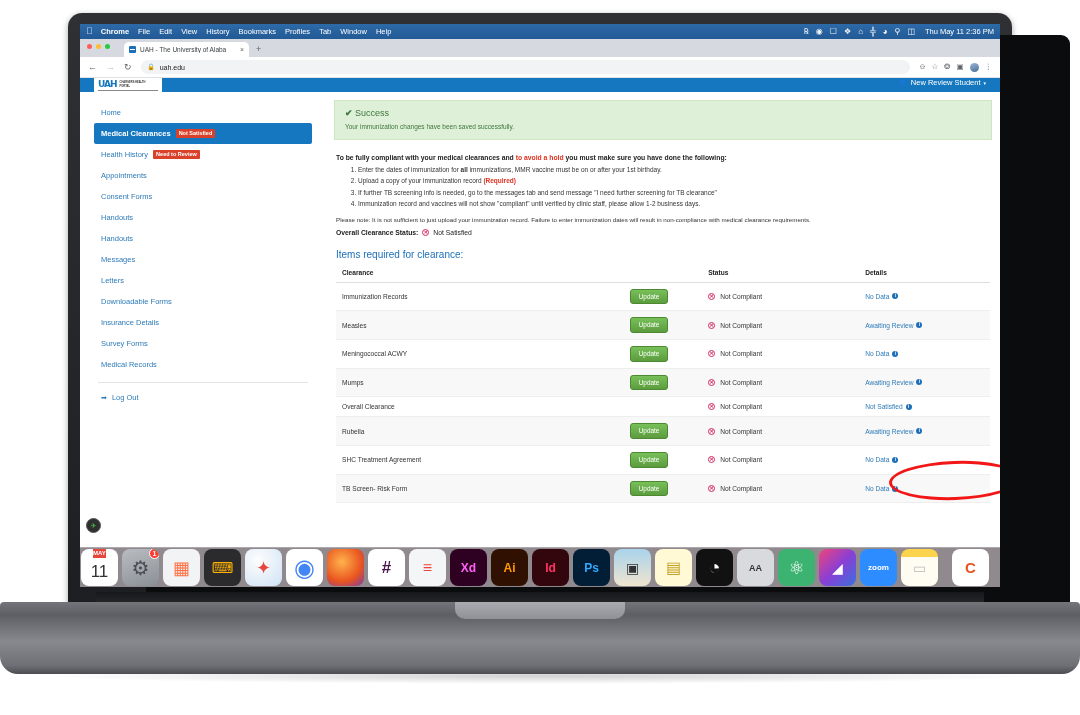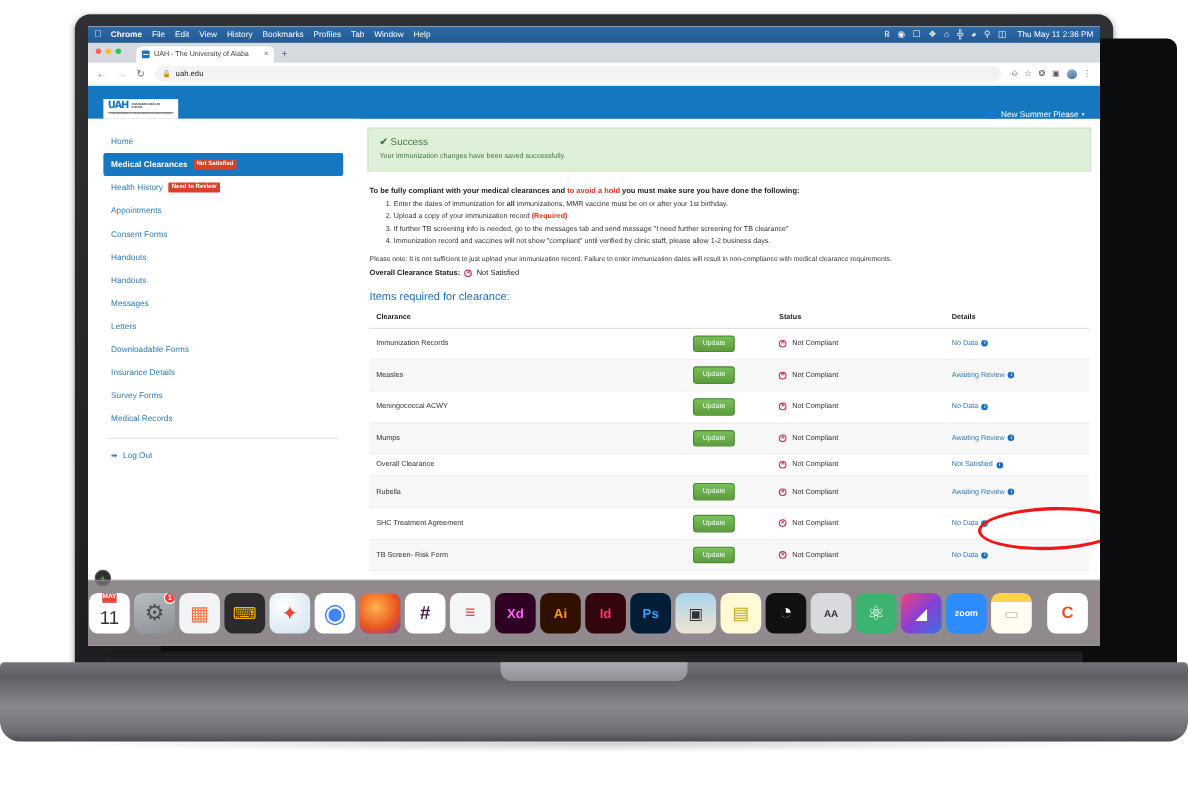--- a/index.html
+++ b/index.html
@@ -106,21 +106,21 @@
   .omnibox .lock { font-size: 6.5px; color: #5f6368; }
   .tb-icons { display: flex; align-items: center; gap: 6px; }
   .tb-icons span { font-size: 7.5px; color: #5f6368; line-height: 1; }
   .tb-icons .avatar { width: 9px; height: 9px; border-radius: 50%;
                       background: linear-gradient(160deg,#9ab8d8,#4a6f96); display:block; }
 
   
   .page { height: 461px; background: #fff; position: relative; overflow: hidden; }
 
   .portal-header {
-    height: 30px; background: #1577bf; display: flex; align-items: flex-end;
+    height: 14px; background: #1577bf; display: flex; align-items: flex-start;
     justify-content: space-between; padding: 0 14px;
   }
   .logo-box {
     background: #fff; padding: 2px 4px; width: 68px;
     display: flex; flex-direction: column; align-items: stretch; gap: 1px;
   }
   .logo-top { display: flex; align-items: center; gap: 3px; }
   .logo-mark { font-size: 9px; font-weight: bold; color: #1577bf; letter-spacing: -1px;
                line-height: 1; font-family: "DejaVu Sans", sans-serif; }
   .logo-words { font-size: 2.6px; font-weight: bold; color: #333; line-height: 1.25; }
@@ -210,21 +210,21 @@
     position: absolute; left: 6px; bottom: 6px; width: 15px; height: 15px;
     border-radius: 50%; background: #2f2f2f; border: 1px solid #555;
     display: flex; align-items: center; justify-content: center;
     color: #45c253; font-size: 7px;
   }
 
   
   .dock-wrap { position: absolute; left: 0; top: 503px; width: 920px; height: 60px;
                display: flex; align-items: flex-end; justify-content: center; }
   .dock {
-    width: 100%; height: 60px; background: rgba(120,112,118,.82);
+    width: 100%; height: 40px; background: rgba(120,112,118,.82);
     border-top: 1px solid rgba(255,255,255,.25);
     display: flex; align-items: center; justify-content: center; gap: 4px; padding: 0 8px;
   }
   .dock .app { width: 37px; height: 37px; border-radius: 8px; position: relative;
                display: flex; align-items: center; justify-content: center;
                font-size: 14px; color: #fff; overflow: hidden; flex: none; }
   .dock .sep { width: 1px; height: 34px; background: rgba(255,255,255,.3); margin: 0 3px; }
   .dock-badge {
     position: absolute; top: -1px; right: -1px; width: 11px; height: 11px; border-radius: 50%;
     background: #ff3b30; color: #fff; font-size: 7px; display: flex; align-items: center;
@@ -315,21 +315,21 @@
             <span class="logo-words">
               <span>CHARGERS HEALTH</span><br>
               <span>PORTAL</span>
             </span>
           </div>
           <div class="logo-rule"></div>
           <div class="logo-sub">THE UNIVERSITY OF ALABAMA IN HUNTSVILLE</div>
         </div>
         <div class="user-menu">
           <span>👤</span>
-          <span>New Summer Please</span>
+          <span>New Review Student</span>
           <span class="caret">▾</span>
         </div>
       </div>
 
       <div class="body-wrap">
 
         <div class="sidebar">
           <div class="side-item">
             <span>Home</span>
           </div>

